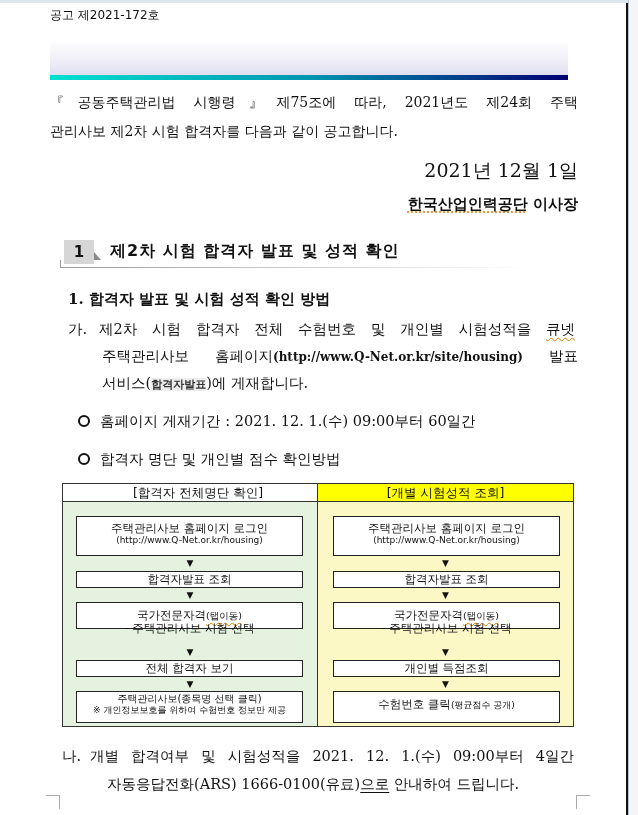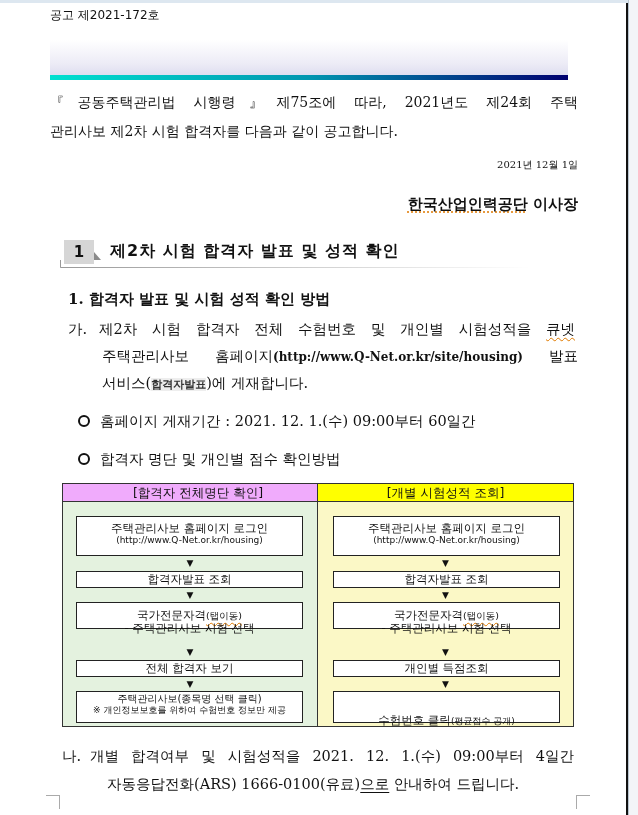--- a/index.html
+++ b/index.html
@@ -15,21 +15,21 @@
     .title-box { position: absolute; left: 50px; top: 40px; width: 518px; height: 40px;
       background: linear-gradient(to bottom, #ffffff 0%, #ecebf6 60%, #d8d8ee 100%); }
     .title-box .title { position: absolute; left: 0; right: 0; top: 6px; text-align: center;
       font-family: "DejaVu Sans", sans-serif; font-weight: bold; font-size: 19px; letter-spacing: 1px; color: #111; }
     .title-box .bar { position: absolute; left: 0; right: 0; bottom: 0; height: 5px;
       background: linear-gradient(to right, #00e0d0 0%, #0096b0 50%, #000070 100%); }
 
     .para { position: absolute; font-size: 14px; line-height: 29px; }
     .p-intro { left: 50px; top: 88px; width: 528px; text-align: justify; text-align-last: justify; }
     .p-intro2 { left: 50px; top: 117px; }
-    .date { position: absolute; right: 60px; top: 158px; font-size: 10px; }
+    .date { position: absolute; right: 60px; top: 158px; font-size: 19px; }
     .signer { position: absolute; right: 60px; top: 195px; font-size: 15px; font-weight: bold; font-family: "DejaVu Sans", sans-serif; }
     .signer .org { text-decoration: underline dotted #e07a00; text-underline-offset: 3px; }
 
     .sec-head { position: absolute; left: 60px; top: 240px; width: 520px; height: 30px; }
     .sec-head .num { position: absolute; left: 4px; top: 0; width: 30px; height: 24px; background: #d6d6d6;
       font-family: "DejaVu Sans", sans-serif; font-weight: bold; font-size: 15px; text-align: center; line-height: 24px; }
     .sec-head .tri { position: absolute; left: 34px; top: 12px; width: 0; height: 0;
       border-left: 7px solid #8a8a8a; border-top: 8px solid transparent; }
     .sec-head .line { position: absolute; left: 0; top: 20px; width: 470px; height: 8px;
       border-left: 1px solid #999; border-bottom: 1px solid #bbb;
@@ -53,40 +53,40 @@
     .bullet { position: absolute; left: 78px; font-size: 14.5px; }
     .bullet .circ { display: inline-block; width: 12px; height: 12px; border: 2px solid #111; border-radius: 50%; margin-right: 10px; vertical-align: -1px; }
     .b1 { top: 412px; }
     .b2 { top: 450px; }
 
     .flow { position: absolute; left: 62px; top: 483px; width: 512px; height: 244px; border: 1px solid #333; display: flex; }
     .col { position: relative; width: 50%; height: 100%; }
     .col.left { background: #e4f2df; border-right: 1px solid #333; }
     .col.right { background: #fbf8c6; }
     .col .head { height: 18px; text-align: center; font-family: "DejaVu Sans", sans-serif; font-size: 12.5px; line-height: 18px; border-bottom: 1px solid #333; }
-    .col.left .head { background: #f0abfc; padding-left: 16px; }
+    .col.left .head { background: #ffffff; padding-left: 16px; }
     .col.right .head { background: #ffff00; }
     .step { position: absolute; left: 13px; width: 227px; background: #fff; border: 1px solid #222;
       text-align: center; font-family: "DejaVu Sans", sans-serif; font-size: 11.5px; line-height: 13px; color: #111; }
     .col.right .step { left: 15px; }
     .step .small { font-size: 9px; line-height: 11px; display: block; }
     .arrow { position: absolute; left: 0; right: 0; text-align: center; font-size: 9px; line-height: 9px; color: #111; }
 
     .s1 { top: 32px; height: 40px; padding-top: 5px; }
     .a1 { top: 75px; }
     .s2 { top: 87px; height: 17px; line-height: 15px; }
     .a2 { top: 107px; }
     .s3 { top: 118px; height: 27px; padding-top: 6px; }
     .a3 { top: 164px; }
     .s4 { top: 176px; height: 17px; line-height: 15px; }
     .a4 { top: 196px; }
     .s5 { top: 207px; height: 32px; padding-top: 1px; }
     .s5 .n1 { font-size: 10px; line-height: 12px; display: block; }
     .s5 .n2 { font-size: 9px; line-height: 11px; display: block; }
-    .col.right .s5 { line-height: 25px; padding-top: 16px; }
+    .col.right .s5 { line-height: 25px; padding-top: 0; }
     .s5 .avg { font-size: 9px; }
 
     .item-na { position: absolute; left: 62px; top: 742px; width: 512px; font-size: 14.5px; line-height: 28px; }
     .item-na .marker { position: absolute; left: 0; top: 0; }
     .item-na .l1 { position: absolute; left: 28px; top: 0; width: 484px; text-align: justify; text-align-last: justify; }
     .item-na .l2 { position: absolute; left: 45px; top: 28px; }
     .item-na .ul { text-decoration: underline; text-underline-offset: 3px; }
 
     .corner { position: absolute; width: 14px; height: 14px; }
     .corner.bl { left: 46px; top: 795px; border-top: 1px solid #aaa; border-right: 1px solid #aaa; width: 14px; }

